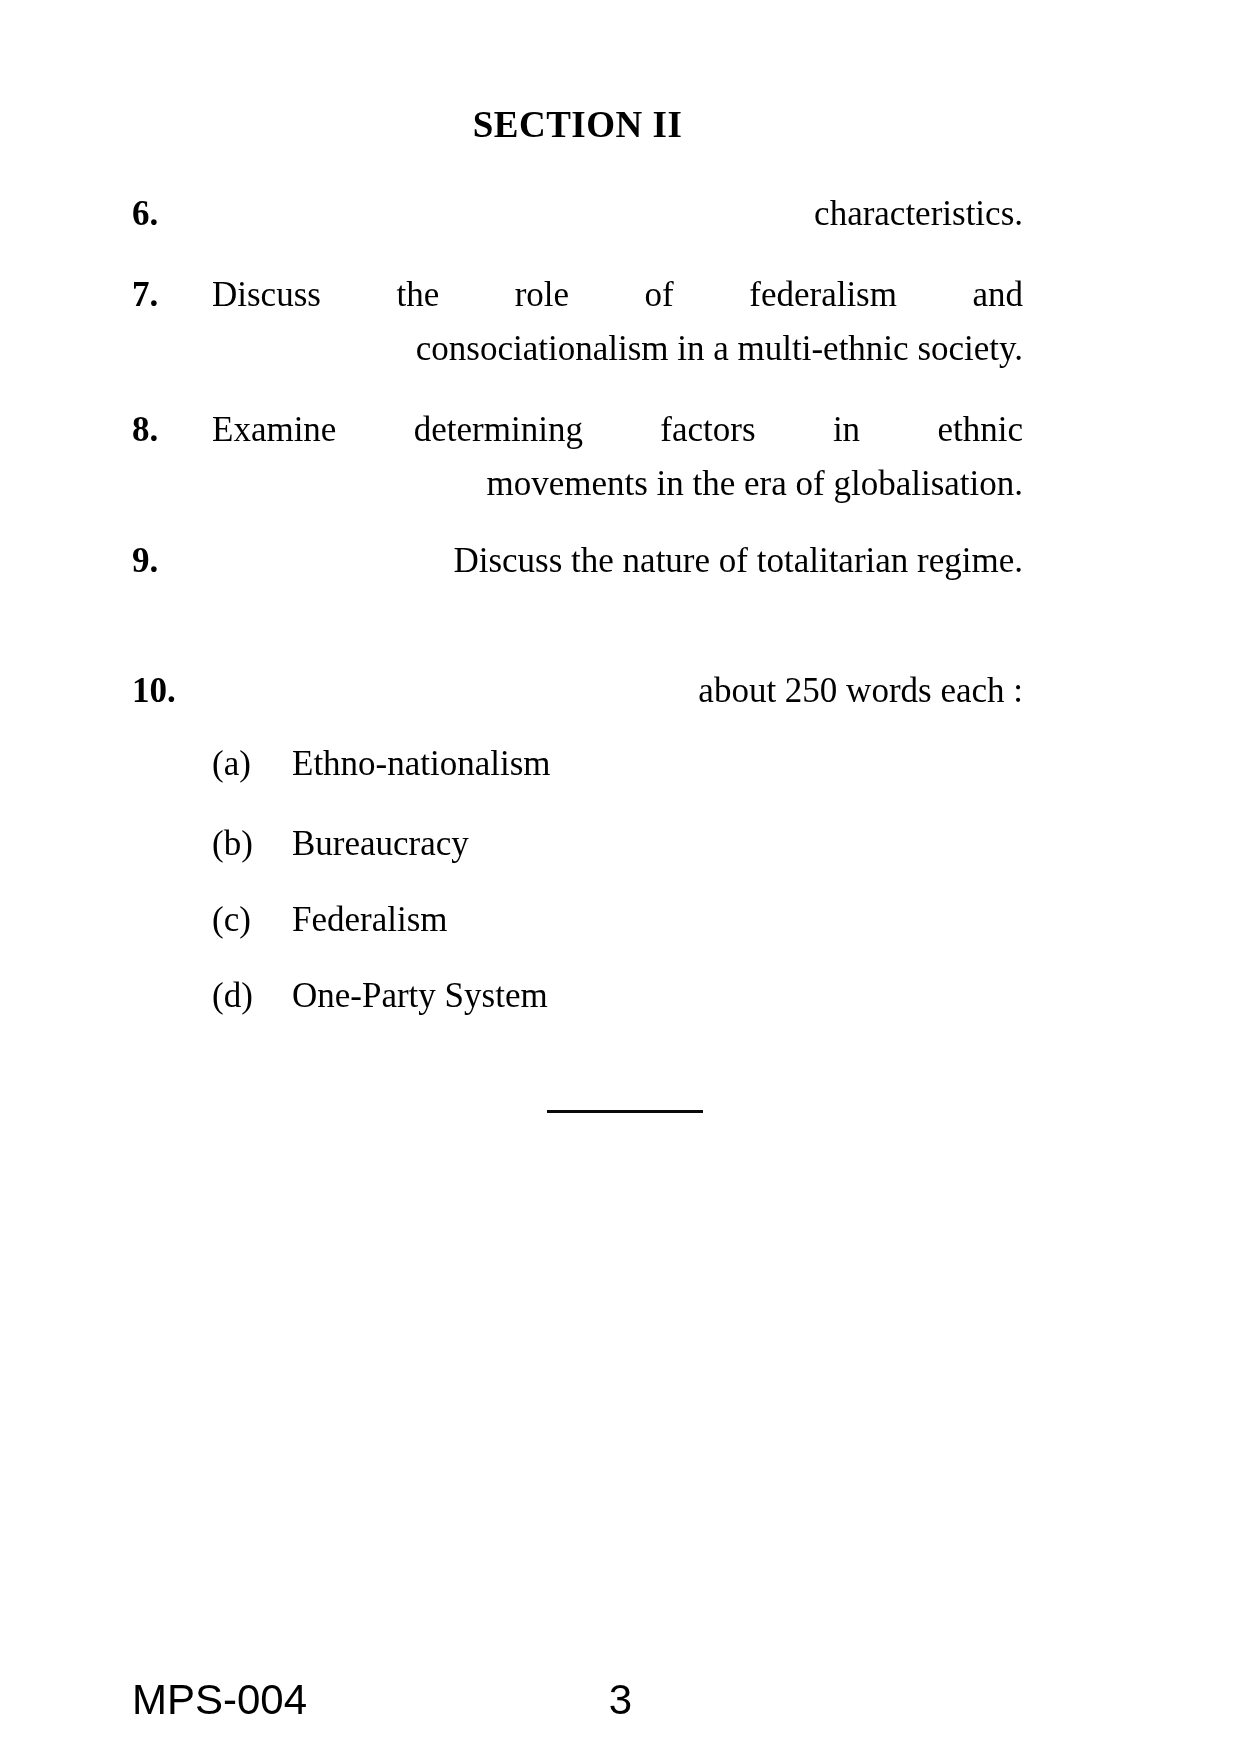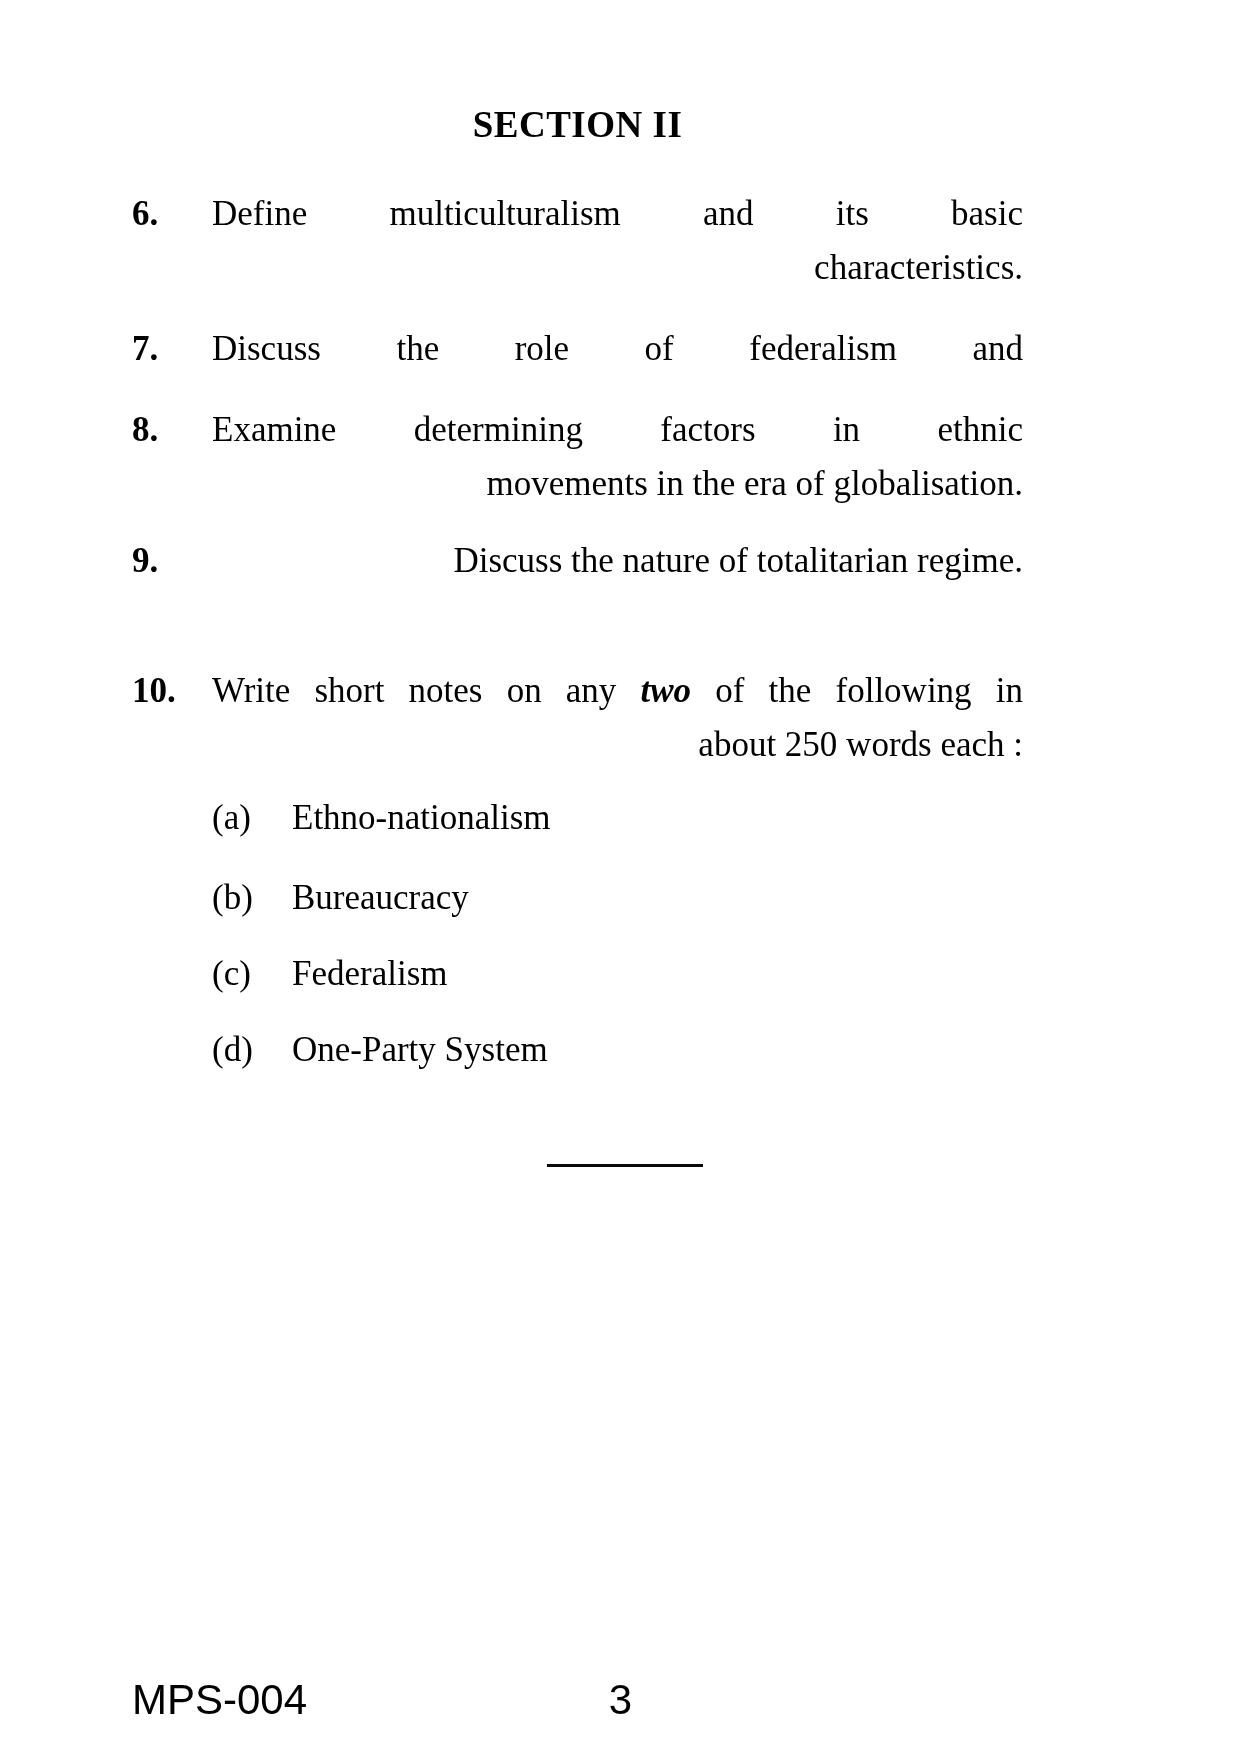--- a/index.html
+++ b/index.html
@@ -83,29 +83,29 @@
 </head>
 <body>
 
 <div class="doc">
 
   <h1 class="section-title">SECTION II</h1>
 
   <div class="question q-6">
     <div class="qnum">6.</div>
     <div class="qbody">
-      <div class="line justify">Define multiculturalism and its basic</div>
       <div class="line">characteristics.</div>
     </div>
   </div>
 
   <div class="question q-7">
     <div class="qnum">7.</div>
     <div class="qbody">
       <div class="line justify">Discuss the role of federalism and</div>
+      <div class="line">consociationalism in a multi-ethnic society.</div>
     </div>
   </div>
 
   <div class="question q-8">
     <div class="qnum">8.</div>
     <div class="qbody">
       <div class="line justify">Examine determining factors in ethnic</div>
       <div class="line">movements in the era of globalisation.</div>
     </div>
   </div>
@@ -113,21 +113,20 @@
   <div class="question q-9">
     <div class="qnum">9.</div>
     <div class="qbody">
       <div class="line">Discuss the nature of totalitarian regime.</div>
     </div>
   </div>
 
   <div class="question q-10">
     <div class="qnum">10.</div>
     <div class="qbody">
-      <div class="line justify"><span>Write short notes on any </span><span class="emph">two</span><span> of the following in</span></div>
       <div class="line">about 250 words each :</div>
 
       <div class="options">
         <div class="option opt-a">
           <span class="olabel">(a)</span>
           <span class="otext">Ethno-nationalism</span>
         </div>
         <div class="option opt-b">
           <span class="olabel">(b)</span>
           <span class="otext">Bureaucracy</span>

